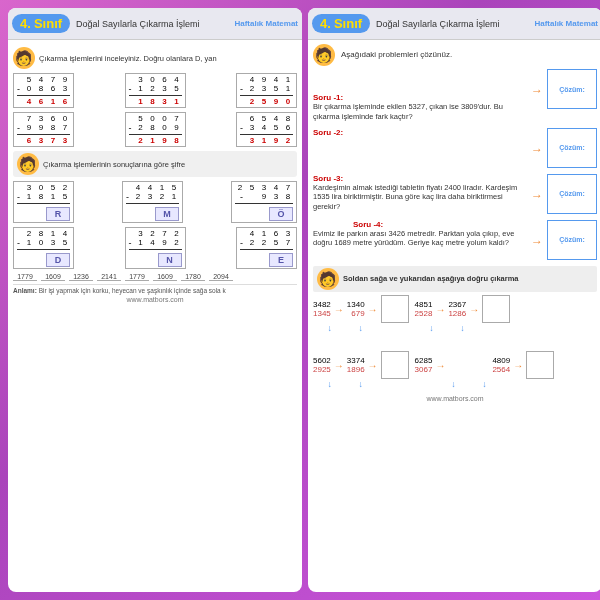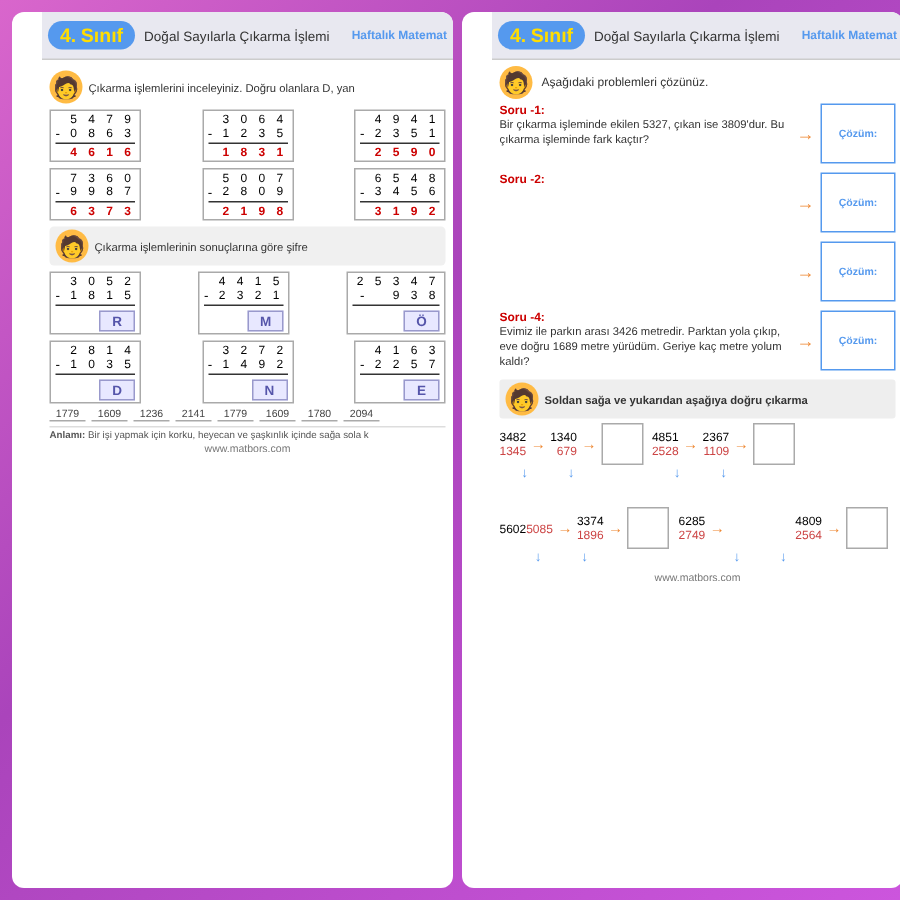--- a/index.html
+++ b/index.html
@@ -14,21 +14,20 @@
       overflow: hidden;
     }
     .page {
       background: white;
       border-radius: 8px;
       width: 294px;
       height: 584px;
       overflow: hidden;
       position: relative;
       flex-shrink: 0;
-      padding-left: 20px;
     }
     .page-header {
       background: #e8e8f0;
       display: flex;
       align-items: center;
       height: 32px;
       padding: 0 4px;
       border-bottom: 1px solid #ccc;
     }
     .grade-badge {
@@ -589,21 +588,21 @@
   </div>
 
   <div class="page-content">
     <div style="display:flex;align-items:center;gap:4px;margin-bottom:3px;">
       <div class="avatar">🧑</div>
       <div class="problems-title">Aşağıdaki problemleri çözünüz.</div>
     </div>
 
     <div class="problem-row">
       <div style="flex:1;">
-        <div style="display:flex;gap:3px;align-items:baseline;">
+        <div style="display:flex;gap:3px;align-items:baseline;margin-top:24px;">
           <span class="problem-label">Soru -1:</span>
         </div>
         <div class="problem-text">Bir çıkarma işleminde ekilen 5327, çıkan ise 3809'dur. Bu çıkarma işleminde fark kaçtır?</div>
       </div>
       <div style="display:flex;align-items:center;gap:2px;">
         <span class="arrow-right">→</span>
         <div class="solution-box">
           <span class="solution-label">Çözüm:</span>
         </div>
       </div>
@@ -618,32 +617,36 @@
       <div style="display:flex;align-items:center;gap:2px;">
         <span class="arrow-right">→</span>
         <div class="solution-box">
           <span class="solution-label">Çözüm:</span>
         </div>
       </div>
     </div>
 
     <div class="problem-row">
       <div style="flex:1;">
+        <div style="display:flex;gap:3px;align-items:baseline;">
+          <span class="problem-label">Soru -3:</span>
+        </div>
+        <div class="problem-text">Kardeşimin almak istediği tabletin fiyatı 2400 liradır. Kardeşim 1535 lira biriktirmiştir. Buna göre kaç lira daha biriktirmesi gerekir?</div>
       </div>
       <div style="display:flex;align-items:center;gap:2px;">
         <span class="arrow-right">→</span>
         <div class="solution-box">
           <span class="solution-label">Çözüm:</span>
         </div>
       </div>
     </div>
 
     <div class="problem-row">
       <div style="flex:1;">
-        <div style="display:flex;gap:3px;align-items:baseline;">
+        <div style="display:flex;gap:3px;align-items:baseline;margin-left:40px;">
           <span class="problem-label">Soru -4:</span>
         </div>
         <div class="problem-text">Evimiz ile parkın arası 3426 metredir. Parktan yola çıkıp, eve doğru 1689 metre yürüdüm. Geriye kaç metre yolum kaldı?</div>
       </div>
       <div style="display:flex;align-items:center;gap:2px;">
         <span class="arrow-right">→</span>
         <div class="solution-box">
           <span class="solution-label">Çözüm:</span>
         </div>
       </div>
@@ -679,61 +682,61 @@
 
       <div style="display:flex;flex-direction:column;align-items:center;">
         <div style="display:flex;gap:3px;align-items:center;">
           <div style="display:flex;flex-direction:column;align-items:flex-end;">
             <span style="font-size:8px;">4851</span>
             <span style="font-size:8px;color:#cc4444;text-align:center;">2528</span>
           </div>
           <span style="color:#ee8833;font-size:10px;">→</span>
           <div style="display:flex;flex-direction:column;align-items:flex-end;">
             <span style="font-size:8px;">2367</span>
-            <span style="font-size:8px;color:#cc4444;">1109</span>
+            <span style="font-size:8px;color:#cc4444;">1286</span>
           </div>
           <span style="color:#ee8833;font-size:10px;">→</span>
           <div style="border:1px solid #aaa;width:28px;height:28px;"></div>
         </div>
         <div style="display:flex;gap:3px;">
           <span style="color:#5599ee;font-size:9px;width:28px;text-align:center;">↓</span>
           <span style="color:#5599ee;font-size:9px;width:28px;text-align:center;">↓</span>
           <span style="font-size:9px;width:28px;"></span>
         </div>
       </div>
     </div>
 
     <div style="display:flex;gap:6px;margin-bottom:6px;">
 
       <div style="display:flex;flex-direction:column;align-items:center;">
         <div style="display:flex;gap:3px;align-items:center;">
-          <div style="display:flex;flex-direction:row;align-items:flex-end;">
+          <div style="display:flex;flex-direction:column;align-items:flex-end;">
             <span style="font-size:8px;">5602</span>
-            <span style="font-size:8px;color:#cc4444;">5085</span>
+            <span style="font-size:8px;color:#cc4444;">2925</span>
           </div>
           <span style="color:#ee8833;font-size:10px;">→</span>
           <div style="display:flex;flex-direction:column;align-items:flex-end;">
             <span style="font-size:8px;">3374</span>
             <span style="font-size:8px;color:#cc4444;">1896</span>
           </div>
           <span style="color:#ee8833;font-size:10px;">→</span>
           <div style="border:1px solid #aaa;width:28px;height:28px;"></div>
         </div>
         <div style="display:flex;gap:3px;">
           <span style="color:#5599ee;font-size:9px;width:28px;text-align:center;">↓</span>
           <span style="color:#5599ee;font-size:9px;width:28px;text-align:center;">↓</span>
           <span style="font-size:9px;width:28px;"></span>
         </div>
       </div>
 
       <div style="display:flex;flex-direction:column;align-items:center;">
         <div style="display:flex;gap:3px;align-items:center;">
           <div style="display:flex;flex-direction:column;align-items:flex-end;">
             <span style="font-size:8px;">6285</span>
-            <span style="font-size:8px;color:#cc4444;">2749</span>
+            <span style="font-size:8px;color:#cc4444;">3067</span>
           </div>
           <span style="color:#ee8833;font-size:10px;">→</span>
           <div style="display:flex;flex-direction:column;align-items:flex-end;">
             <span style="font-size:8px;text-align:right;">4809</span>
             <span style="font-size:8px;color:#cc4444;margin-left:44px;">2564</span>
           </div>
           <span style="color:#ee8833;font-size:10px;">→</span>
           <div style="border:1px solid #aaa;width:28px;height:28px;"></div>
         </div>
         <div style="display:flex;gap:3px;">

